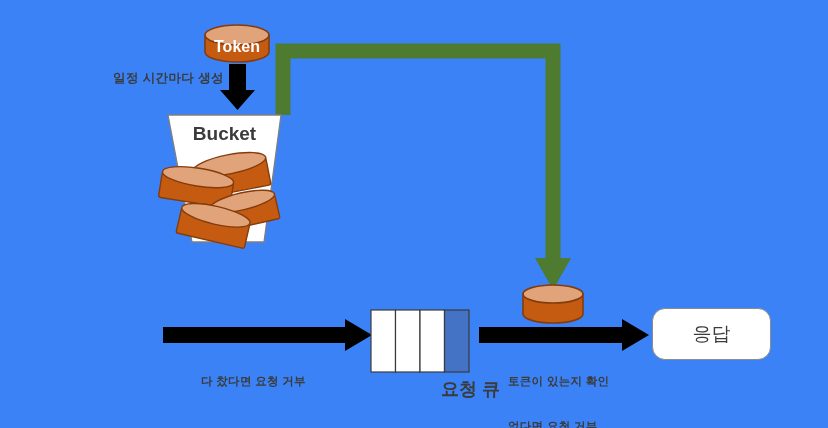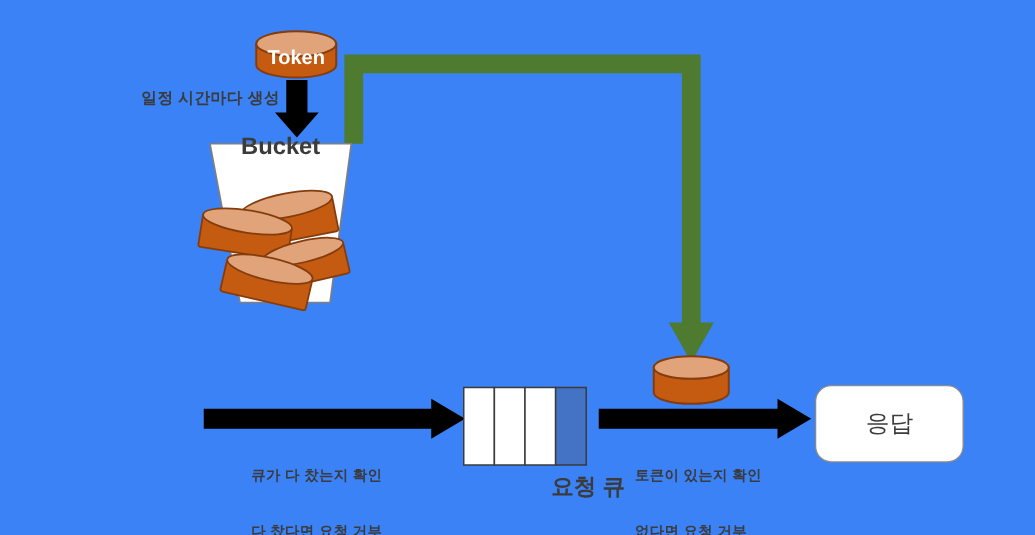--- a/index.html
+++ b/index.html
@@ -60,21 +60,21 @@
     border-radius: 13px;
     background: #ffffff;
     display: flex;
     align-items: center;
     justify-content: center;
     font-size: 19px;
     color: #3b3b3b;
     box-sizing: border-box;
   }
   #box-request { left: 55px; top: 308px; width: 101px; height: 62px; }
-  #box-response { left: 652px; top: 308px; width: 119px; height: 62px; }
+  #box-response { left: 652px; top: 308px; width: 119px; height: 52px; }
 
   
   #art {
     position: absolute;
     left: 0; top: 0;
     width: 828px; height: 428px;
   }
 </style>
 </head>
 <body>
@@ -146,31 +146,30 @@
 
     <g>
       <rect x="479" y="327" width="146" height="16" fill="#000000"></rect>
       <polygon points="622,319 622,351 649,335" fill="#000000"></polygon>
     </g>
   </svg>
 
   <div class="label" style="left:205px; top:37px; width:64px; text-align:center;
               font-size:16px; font-weight:700; color:#ffffff;">Token</div>
 
-  <div class="label" style="left:168px; top:106px; width:113px; text-align:center; font-size:19px;">Bucket</div>
+  <div class="label" style="left:168px; top:122px; width:113px; text-align:center; font-size:19px;">Bucket</div>
 
   <div class="label lbl-gen">일정 시간마다 생성</div>
 
 
   <div class="roundbox" id="box-response">
     <span>응답</span>
   </div>
 
   <div class="label lbl-queue-check">
-    <div>큐가 다 찼는지 확인</div>
     <div>다 찼다면 요청 거부</div>
   </div>
 
   <div class="label lbl-token-check">
     <div>토큰이 있는지 확인</div>
     <div>없다면 요청 거부</div>
   </div>
 
   <div class="label lbl-queue-name">요청 큐</div>
 

